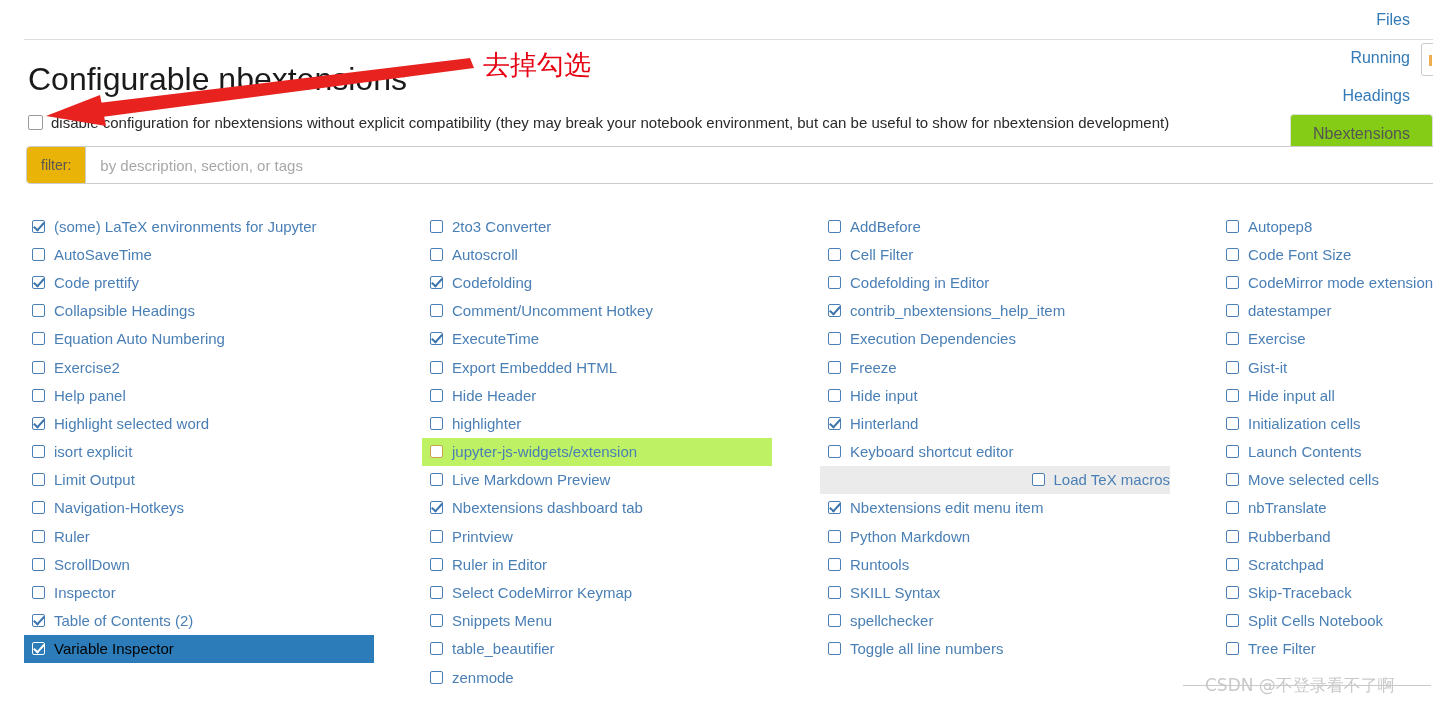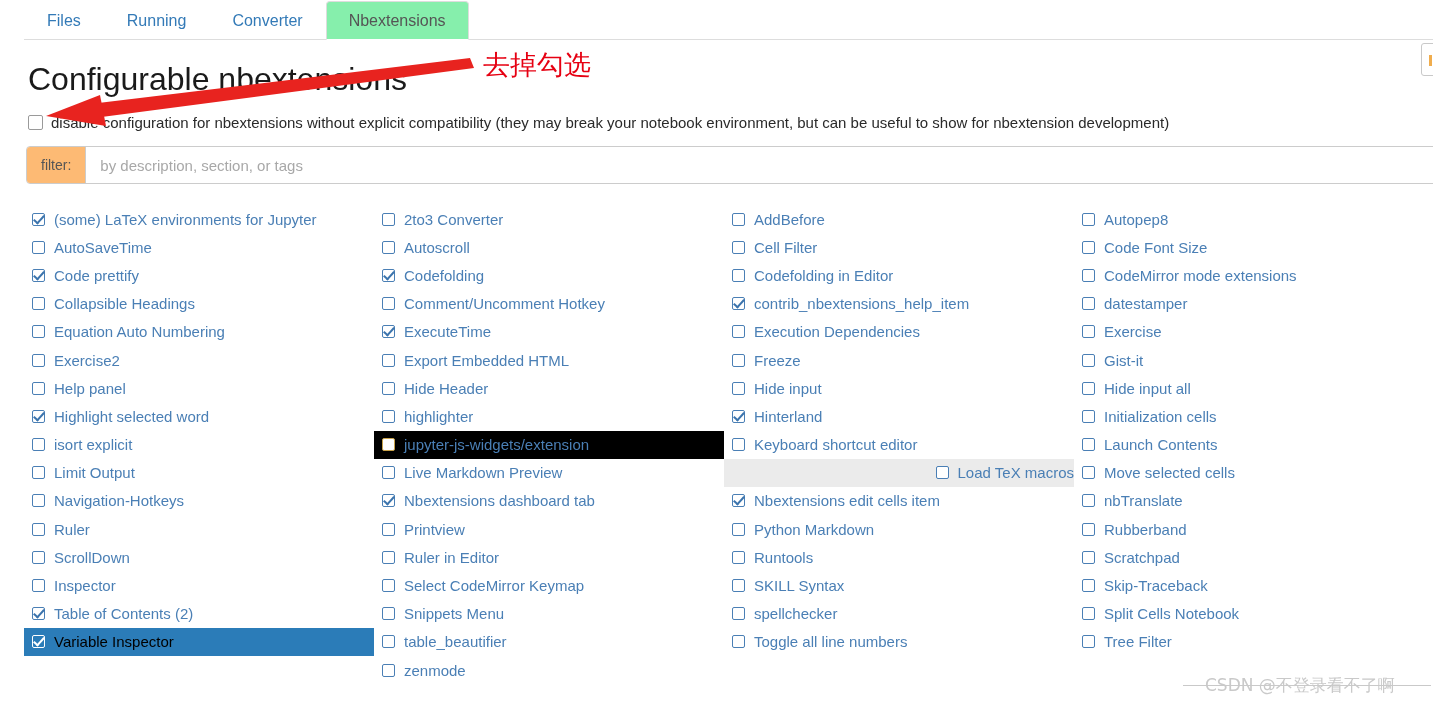--- a/index.html
+++ b/index.html
@@ -19,36 +19,37 @@
   
   .tabbar {
     position: absolute;
     left: 24px;
     top: 0;
     right: 0;
     height: 39px;
     border-bottom: 1px solid #dddddd;
     display: flex;
     align-items: flex-end;
+    flex-direction: column;
   }
   .tab {
     font-size: 16px;
     line-height: 1;
     padding: 11px 22px 10px 22px;
     color: #337ab7;
     cursor: pointer;
     border: 1px solid transparent;
     border-radius: 4px 4px 0 0;
     margin-bottom: -1px;
     background: transparent;
     white-space: nowrap;
   }
   .tab.active {
     color: #555555;
-    background: #86efac;
+    background: #84cc16;
     border: 1px solid #dddddd;
     border-bottom-color: #ffffff;
   }
 
   
   .page-title {
     position: absolute;
     left: 28px;
     top: 60px;
     font-size: 32px;
@@ -91,21 +92,21 @@
     right: -4px;
     height: 38px;
     display: flex;
     border: 1px solid #ccc;
     border-radius: 4px;
     background: #fff;
     box-sizing: border-box;
     overflow: hidden;
   }
   .filter-label {
-    background: #fdba74;
+    background: #eab308;
     border-right: 1px solid #ccc;
     display: flex;
     align-items: center;
     padding: 0 14px;
     font-size: 14px;
     color: #555;
     flex: 0 0 auto;
   }
   .filter-input {
     flex: 1 1 auto;
@@ -116,23 +117,24 @@
     color: #333;
     font-family: "Liberation Sans", sans-serif;
     background: transparent;
   }
   .filter-input::placeholder { color: #a8a8a8; }
 
   
   .columns {
     position: absolute;
     left: 24px;
-    top: 205px;
+    top: 212px;
     right: 0;
     display: flex;
+    gap: 48px;
   }
   .col {
     width: 350px;
     flex: 0 0 auto;
   }
   .col:last-child { width: 343px; }
 
   .ext-row {
     display: flex;
     align-items: center;
@@ -173,21 +175,21 @@
   .ext-row.state-selected {
     background: #2b7cb8;
   }
   .ext-row.state-selected .label { color: #000000; }
   .ext-row.state-selected .box {
     border-color: #ffffff;
     background: #2b7cb8;
   }
   .ext-row.state-selected.checked .box::after { border-color: #ffffff; }
 
-  .ext-row.state-warning { background: #000000; }
+  .ext-row.state-warning { background: #bef264; }
   .ext-row.state-warning .box { border-color: #c8a24a; }
   .ext-row.state-warning .label { color: #4a7fb5; }
 
   .ext-row.state-hover { background: #ebebeb; justify-content: flex-end; }
 
   
   .partial-box {
     position: absolute;
     left: 1421px;
     top: 43px;
@@ -243,21 +245,21 @@
     height: 1px;
     background: #c9c9c9;
   }
 </style>
 </head>
 <body>
 
 <div class="tabbar" id="tabbar">
     <div class="tab">Files</div>
     <div class="tab">Running</div>
-    <div class="tab">Converter</div>
+    <div class="tab">Headings</div>
     <div class="tab active">Nbextensions</div>
   </div>
 
 <h1 class="page-title">Configurable nbextensions</h1>
 
 <div class="disable-row">
   <span class="cb"></span>
   <span class="txt">disable configuration for nbextensions without explicit compatibility (they may break your notebook environment, but can be useful to show for nbextension development)</span>
 </div>
 
@@ -439,21 +441,21 @@
       <div class="ext-row">
         <span class="box"></span>
         <span class="label">Keyboard shortcut editor</span>
       </div>
       <div class="ext-row state-hover">
         <span class="box"></span>
         <span class="label">Load TeX macros</span>
       </div>
       <div class="ext-row checked">
         <span class="box"></span>
-        <span class="label">Nbextensions edit cells item</span>
+        <span class="label">Nbextensions edit menu item</span>
       </div>
       <div class="ext-row">
         <span class="box"></span>
         <span class="label">Python Markdown</span>
       </div>
       <div class="ext-row">
         <span class="box"></span>
         <span class="label">Runtools</span>
       </div>
       <div class="ext-row">

